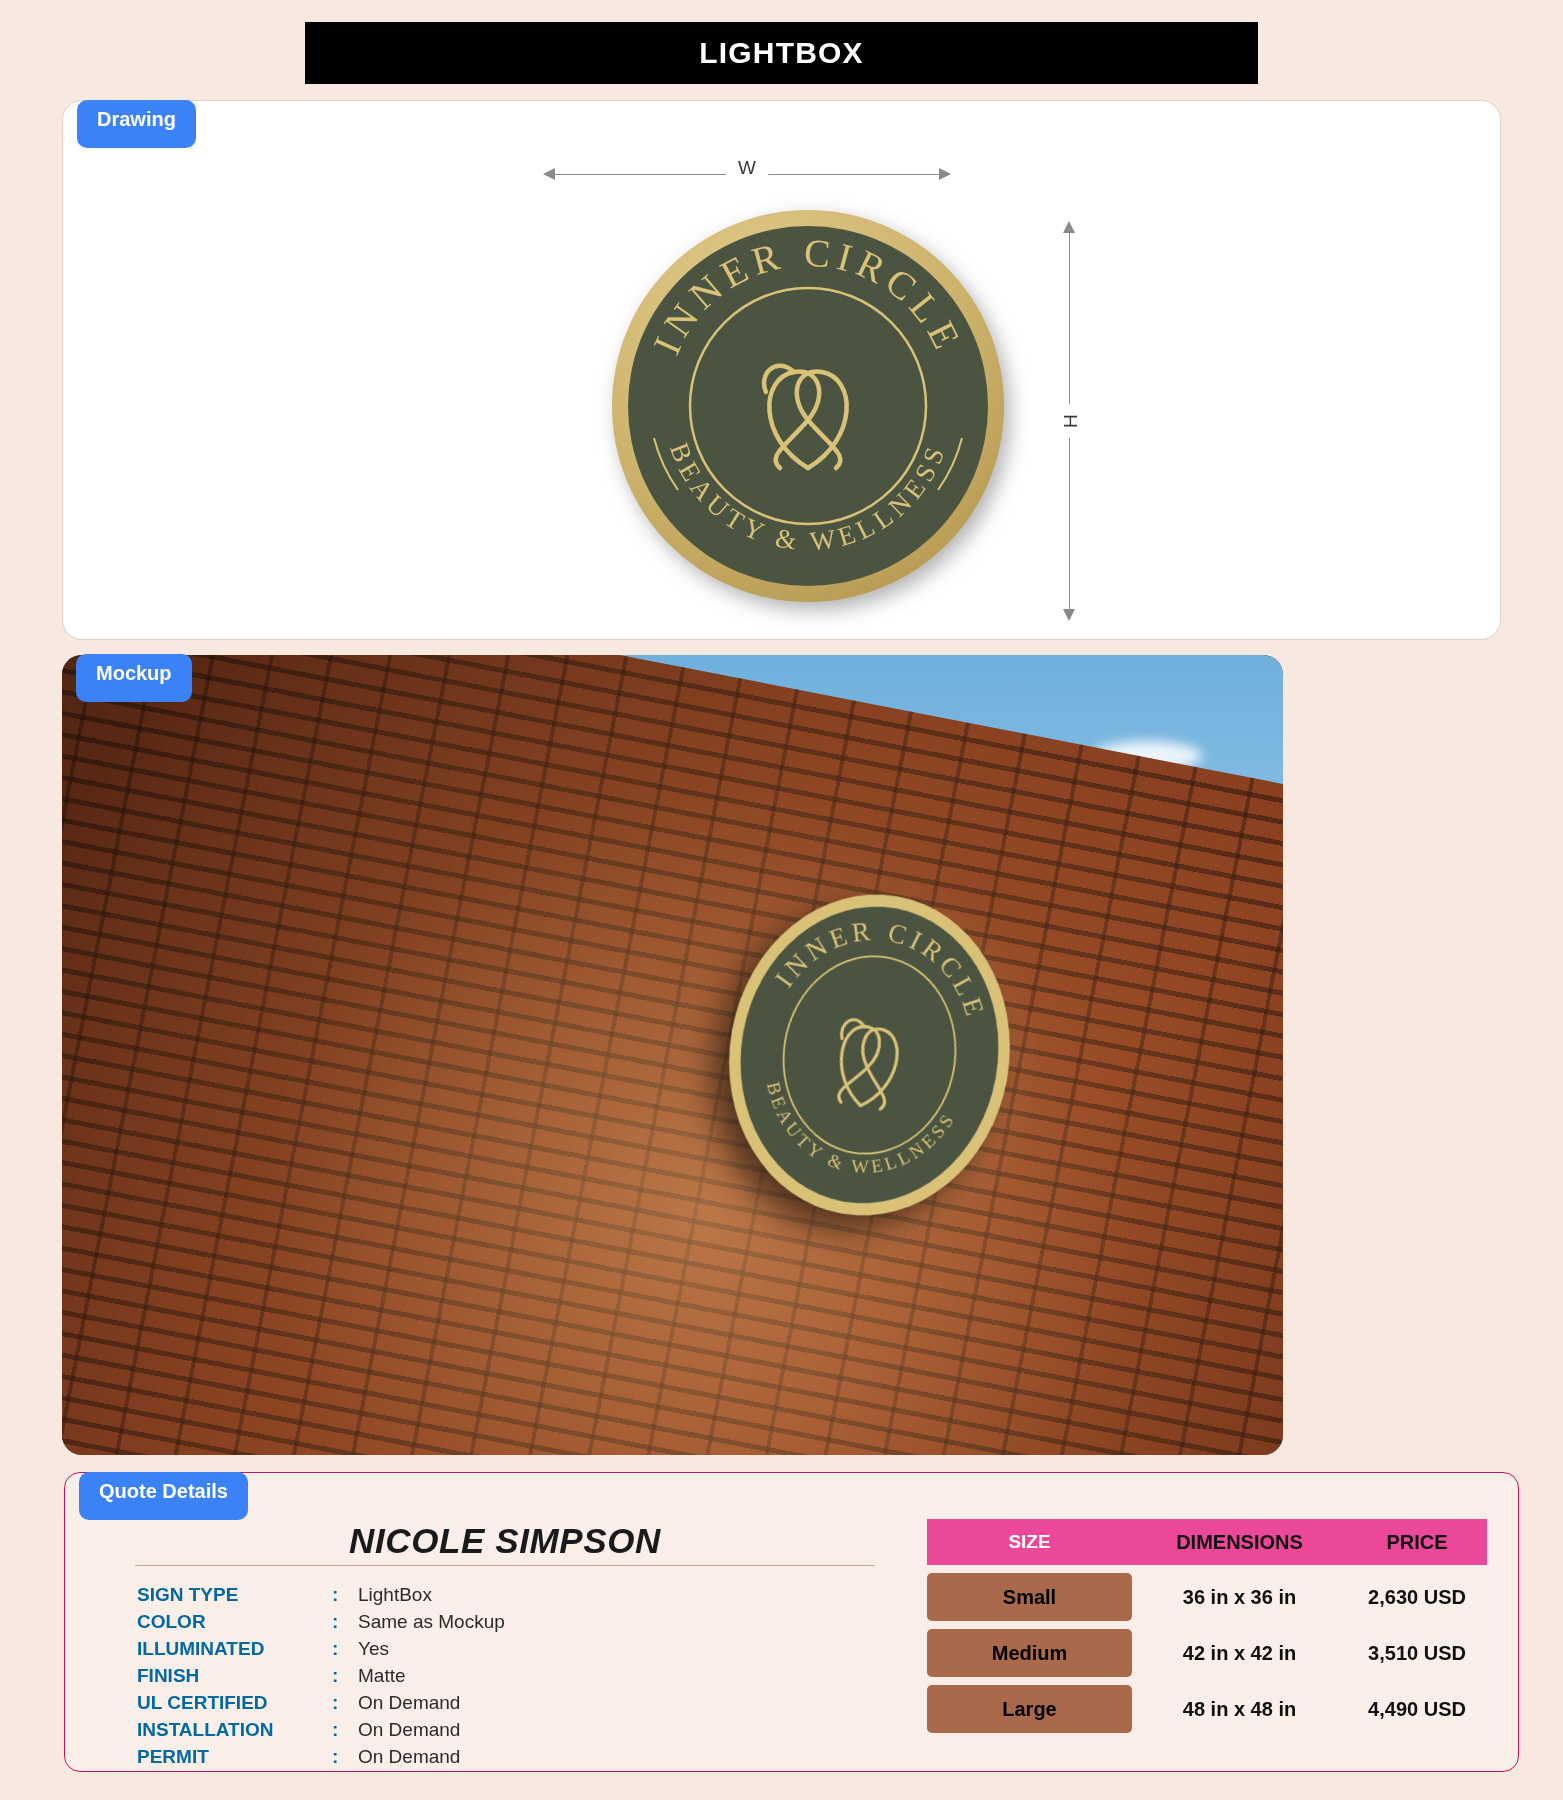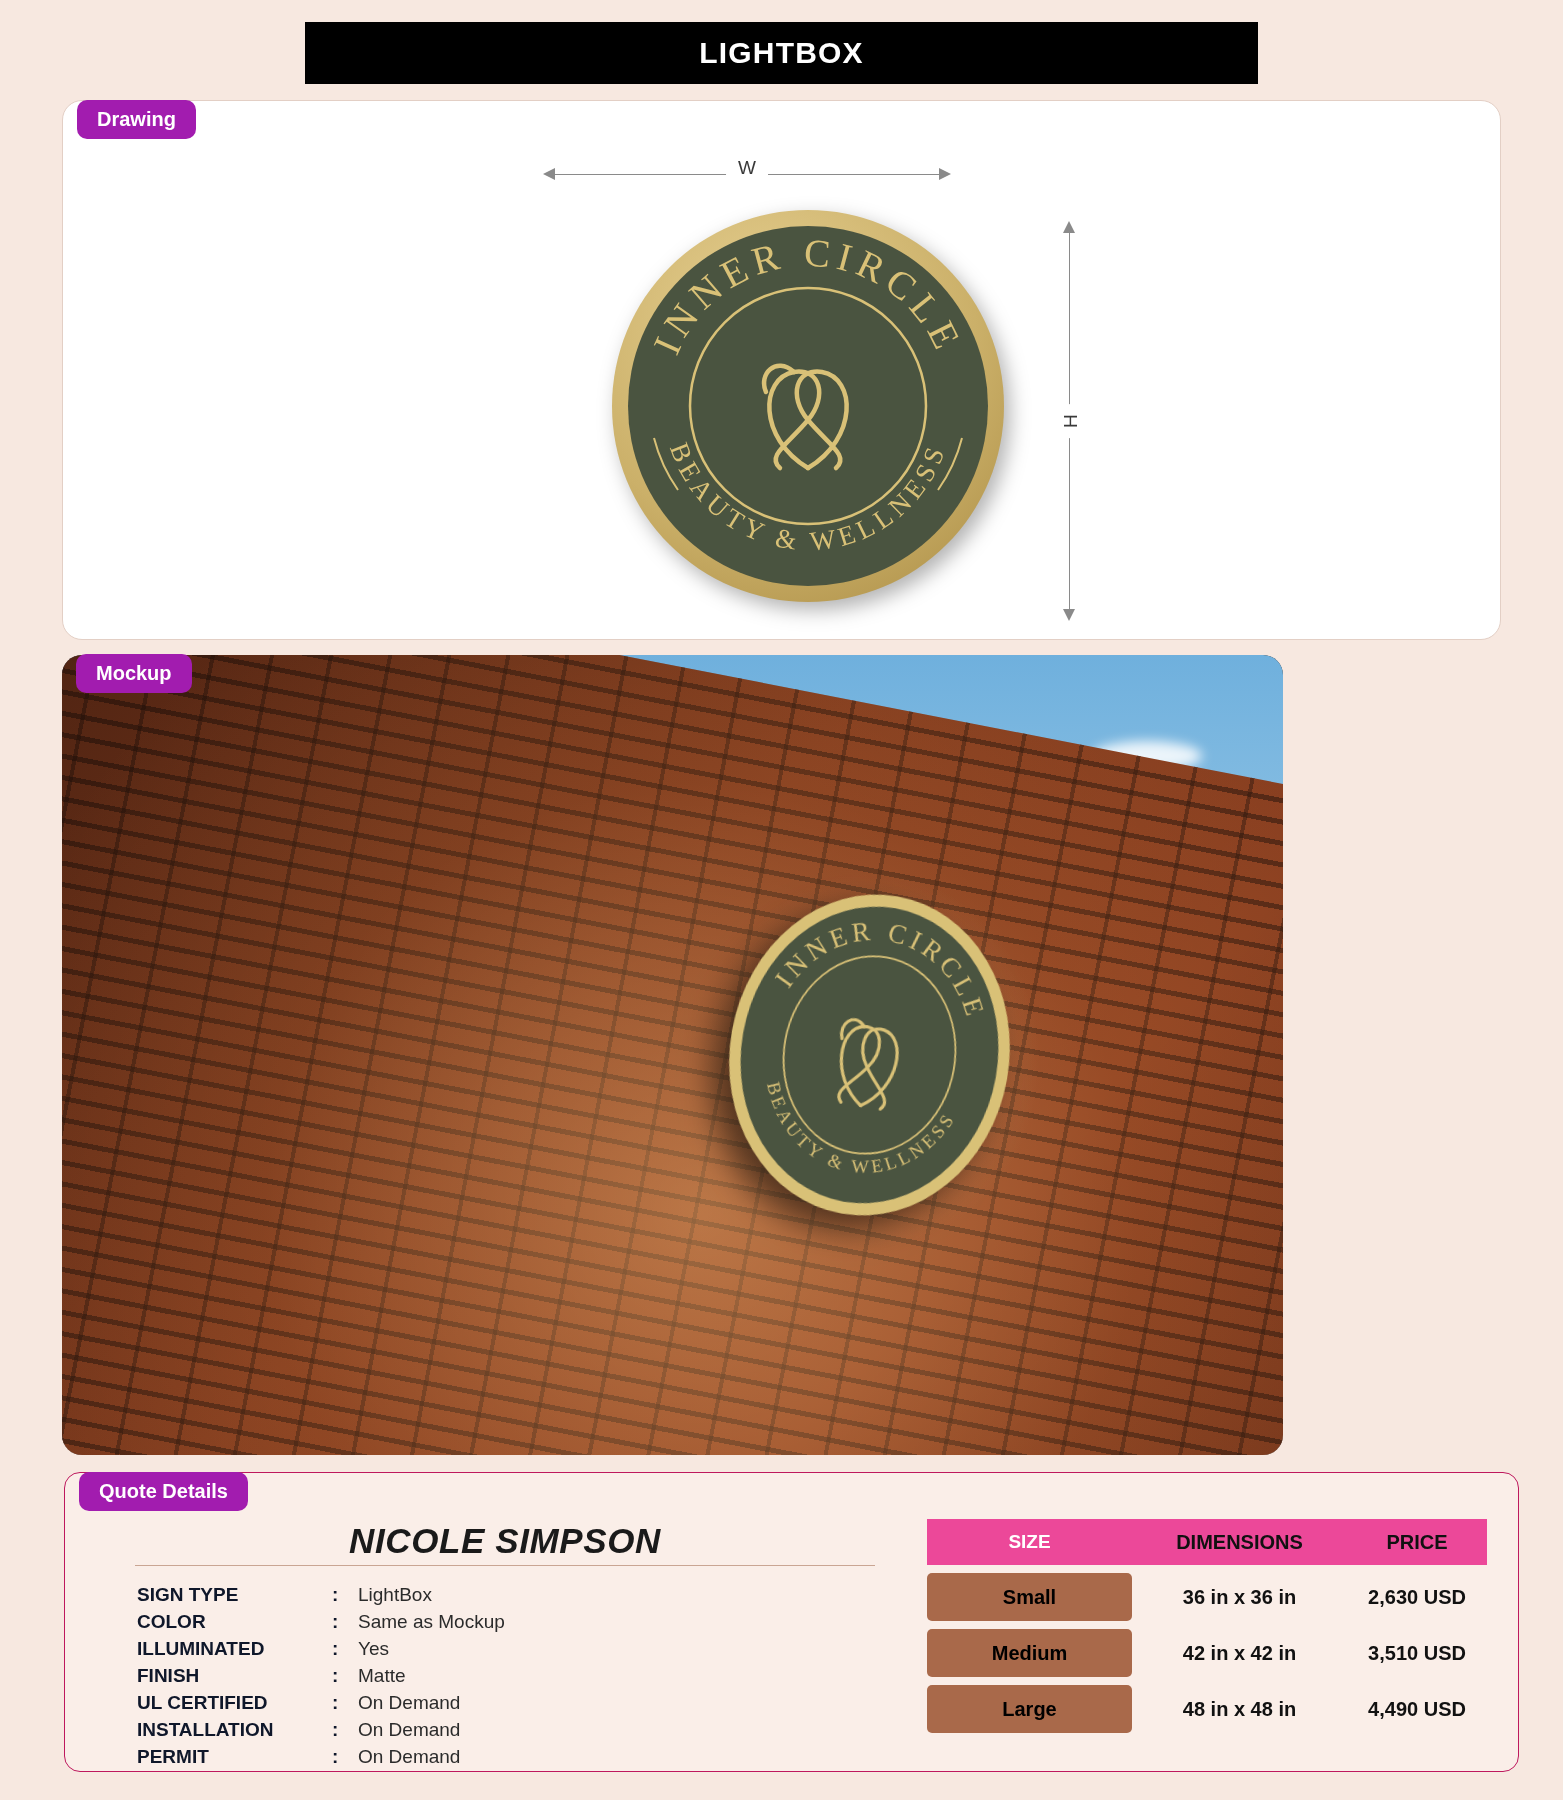--- a/index.html
+++ b/index.html
@@ -39,25 +39,25 @@
   
   .card {
     position: absolute;
     border-radius: 18px;
     overflow: visible;
   }
   .card-label {
     position: absolute;
     left: 14px;
     top: -1px;
-    background: #a21caf;
+    background: #3b82f6;
     color: #ffffff;
     font-size: 20px;
     font-weight: bold;
-    padding: 9px 20px 10px 20px;
+    padding: 9px 20px 19px 20px;
     border-radius: 10px 10px 10px 10px;
     z-index: 5;
     line-height: 1;
   }
 
   
   .drawing-card {
     left: 62px;
     top: 100px;
     width: 1439px;
@@ -273,21 +273,21 @@
     position: absolute;
     left: 72px;
     top: 108px;
     width: 760px;
     border-collapse: collapse;
   }
   .spec-table td {
     font-size: 19px;
     padding: 2.5px 0;
     vertical-align: top;
-    color: #0f172a;
+    color: #0369a1;
   }
   .spec-table td.k {
     font-weight: bold;
     width: 195px;
     text-align: left;
   }
   .spec-table td.c {
     width: 26px;
     font-weight: bold;
   }

